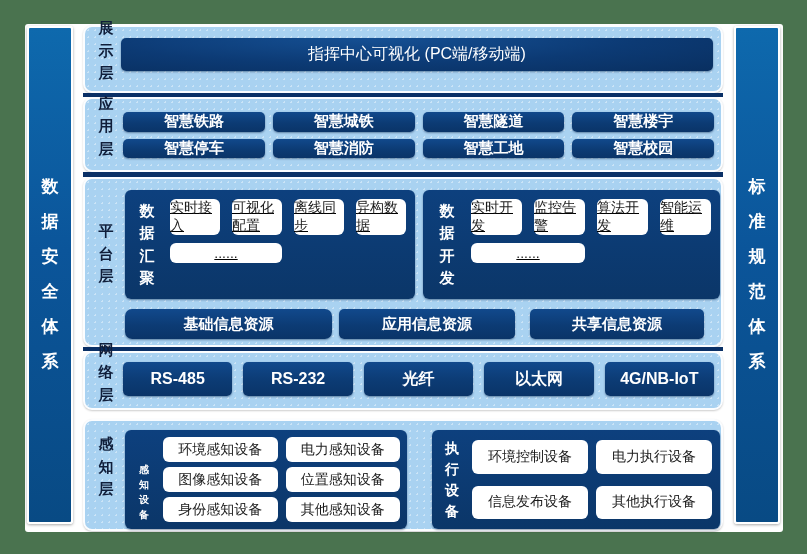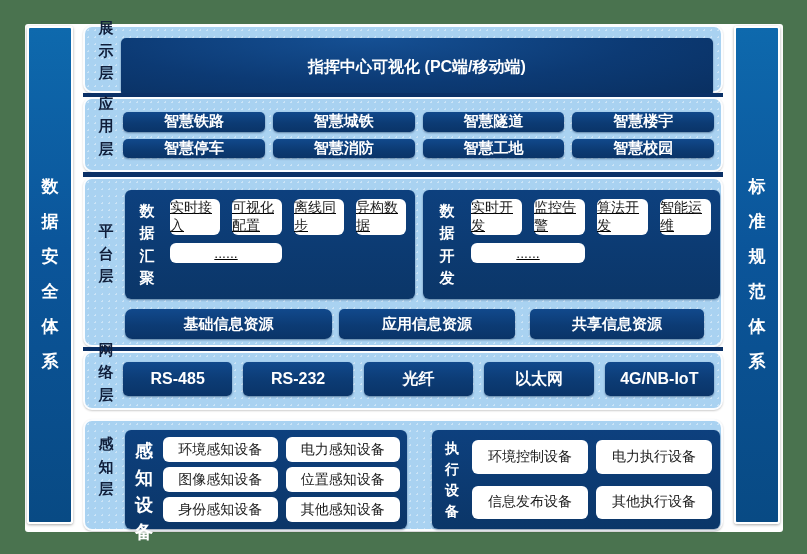--- a/index.html
+++ b/index.html
@@ -26,23 +26,23 @@
          display:flex;align-items:center;justify-content:center;}
   .layer-label .vtext{width:1.3em;color:#101e3a;font-size:15px;font-weight:600;
          line-height:1.5;text-align:center;word-break:break-all;}
 
   
   .navy-btn{background:linear-gradient(180deg,#11498c 0%,#0c3b74 55%,#0a3468 100%);
          border-radius:5px;color:#ffffff;display:flex;align-items:center;justify-content:center;
          font-size:15px;font-weight:700;box-shadow:0 1px 2px rgba(9,34,70,.45);}
   .navy-box{position:absolute;background:linear-gradient(180deg,#0d407e 0%,#0b3668 100%);
          border-radius:6px;box-shadow:0 1px 2px rgba(9,34,70,.45);}
-  .title-box{position:absolute;left:36px;top:11px;width:592px;height:59px;
+  .title-box{position:absolute;left:36px;top:11px;width:592px;height:33px;
          background:radial-gradient(ellipse at 42% 0%,#155094 0%,#0c3a74 55%,#092f60 100%);
-         border-radius:5px;color:#ffffff;font-size:16px;font-weight:700;
+         border-radius:5px;color:#ffffff;font-size:16px;font-weight:400;
          display:flex;align-items:center;justify-content:center;box-shadow:0 1px 2px rgba(9,34,70,.45);}
 
   .box-vlabel{position:absolute;left:0;top:0;bottom:0;display:flex;align-items:center;justify-content:center;}
   .box-vlabel .vtext{width:1.25em;color:#ffffff;font-size:15px;font-weight:700;
          line-height:1.5;text-align:center;word-break:break-all;}
 
   .white-item{background:#ffffff;border-radius:6px;color:#1b1b1b;font-size:14px;font-weight:500;
          display:flex;align-items:center;justify-content:center;}
   .wide{grid-column:1/3;}
 
@@ -149,21 +149,21 @@
     </div>
   </div>
 
   <div class="panel" style="top:419px;height:112px;">
     <div class="layer-label">
       <span class="vtext">感知层</span>
     </div>
 
     <div class="navy-box" style="left:40px;top:9px;width:282px;height:99px;">
       <div class="box-vlabel" style="width:38px;">
-        <span class="vtext" style="font-size:18px;margin-top:25px;">感知设备</span>
+        <span class="vtext" style="font-size:10px;margin-top:25px;">感知设备</span>
       </div>
       <div class="sense-grid">
         <div class="white-item">环境感知设备</div>
         <div class="white-item">电力感知设备</div>
         <div class="white-item">图像感知设备</div>
         <div class="white-item">位置感知设备</div>
         <div class="white-item">身份感知设备</div>
         <div class="white-item">其他感知设备</div>
       </div>
     </div>

